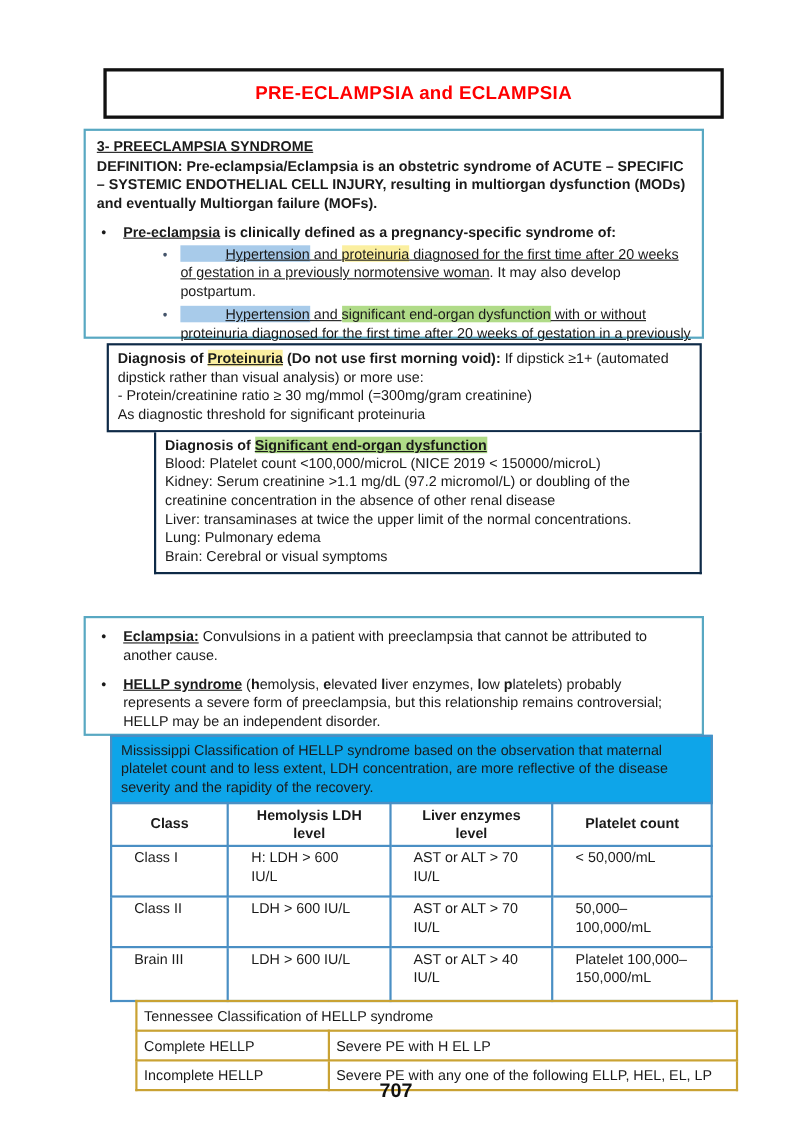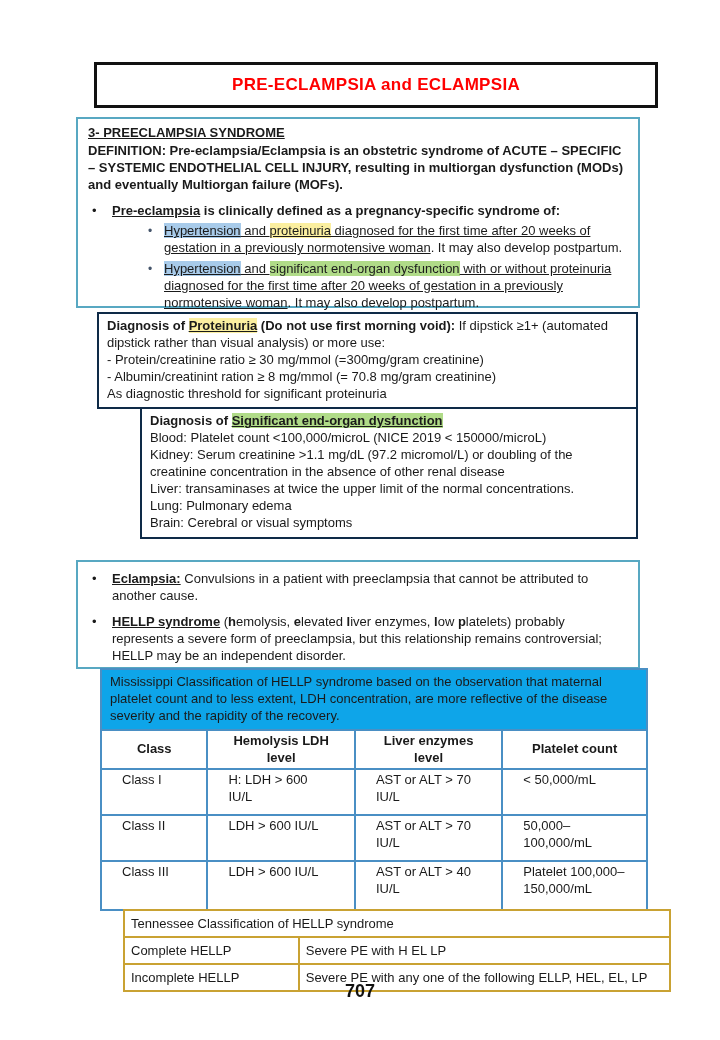--- a/index.html
+++ b/index.html
@@ -29,21 +29,21 @@
 
   
   .diag-wrap{position:absolute;left:97px;top:312px;width:541px;}
   .diag-box{border:2px solid #0e2a47;padding:4px 8px 5px 8px;background:#fff;}
   .diag-box + .diag-box{border-top:0;margin-left:43px;}
   .diag-box .line{margin:0;}
 
   
   .b{font-weight:bold;}
   .u{text-decoration:underline;}
-  .hb{background:#a8cbea;}
+  .hb{background:#a8cbea;padding-left:41px;}
   .hy{background:#fbefa0;}
   .hg{background:#b0db88;}
 
   
   .miss{position:absolute;left:100px;top:668px;width:548px;}
   .miss-intro{border:2px solid #4a8fc4;padding:4px 8px;background:#0ea5e9;}
   table{border-collapse:collapse;width:100%;table-layout:fixed;font-size:13px;}
   .blue-table{margin-top:-2px;}
   .blue-table th,.blue-table td{border:2px solid #4a8fc4;padding:2px 20px;vertical-align:top;text-align:left;}
   .blue-table th{text-align:center;font-weight:bold;height:20px;vertical-align:middle;}
@@ -79,21 +79,20 @@
     <div class="bullet-row sub">
       <span class="dot">•</span>
       <div class="bt"><span class="u hb">Hypertension</span><span class="u"> and </span><span class="hg">significant end-organ dysfunction</span><span class="u"> with or without proteinuria diagnosed for the first time after 20 weeks of gestation in a previously normotensive woman</span><span>. It may also develop postpartum.</span></div>
     </div>
   </div>
 
   <div class="diag-wrap">
     <div class="diag-box">
       <div class="line"><span class="b">Diagnosis of </span><span class="b u hy">Proteinuria</span><span class="b"> (Do not use first morning void):</span><span> If dipstick ≥1+ (automated dipstick rather than visual analysis) or more use:</span></div>
       <div class="line">- Protein/creatinine ratio ≥ 30 mg/mmol (=300mg/gram creatinine)</div>
-      <div class="line">- Albumin/creatinint ration ≥ 8 mg/mmol  (= 70.8 mg/gram creatinine)</div>
       <div class="line">As diagnostic threshold for significant proteinuria</div>
     </div>
     <div class="diag-box">
       <div class="line"><span class="b">Diagnosis of </span><span class="b u hg">Significant end-organ dysfunction</span></div>
       <div class="line">Blood: Platelet count &lt;100,000/microL (NICE 2019 &lt; 150000/microL)</div>
       <div class="line">Kidney: Serum creatinine &gt;1.1 mg/dL (97.2 micromol/L) or doubling of the creatinine concentration in the absence of other renal disease</div>
       <div class="line">Liver: transaminases at twice the upper limit of the normal concentrations.</div>
       <div class="line">Lung: Pulmonary edema</div>
       <div class="line">Brain: Cerebral or visual symptoms</div>
     </div>
@@ -133,21 +132,21 @@
         <td>AST or ALT &gt; 70 IU/L</td>
         <td>&lt; 50,000/mL</td>
       </tr>
       <tr class="r2">
         <td>Class II</td>
         <td>LDH &gt; 600  IU/L</td>
         <td>AST or ALT &gt; 70 IU/L</td>
         <td>50,000–100,000/mL</td>
       </tr>
       <tr class="r3">
-        <td>Class III</td>
+        <td>Brain III</td>
         <td>LDH &gt; 600  IU/L</td>
         <td>AST or ALT &gt; 40 IU/L</td>
         <td>Platelet 100,000–150,000/mL</td>
       </tr>
     </tbody>
       </table>
 
     <table class="gold-table">
       <colgroup>
           <col style="width:32%">

